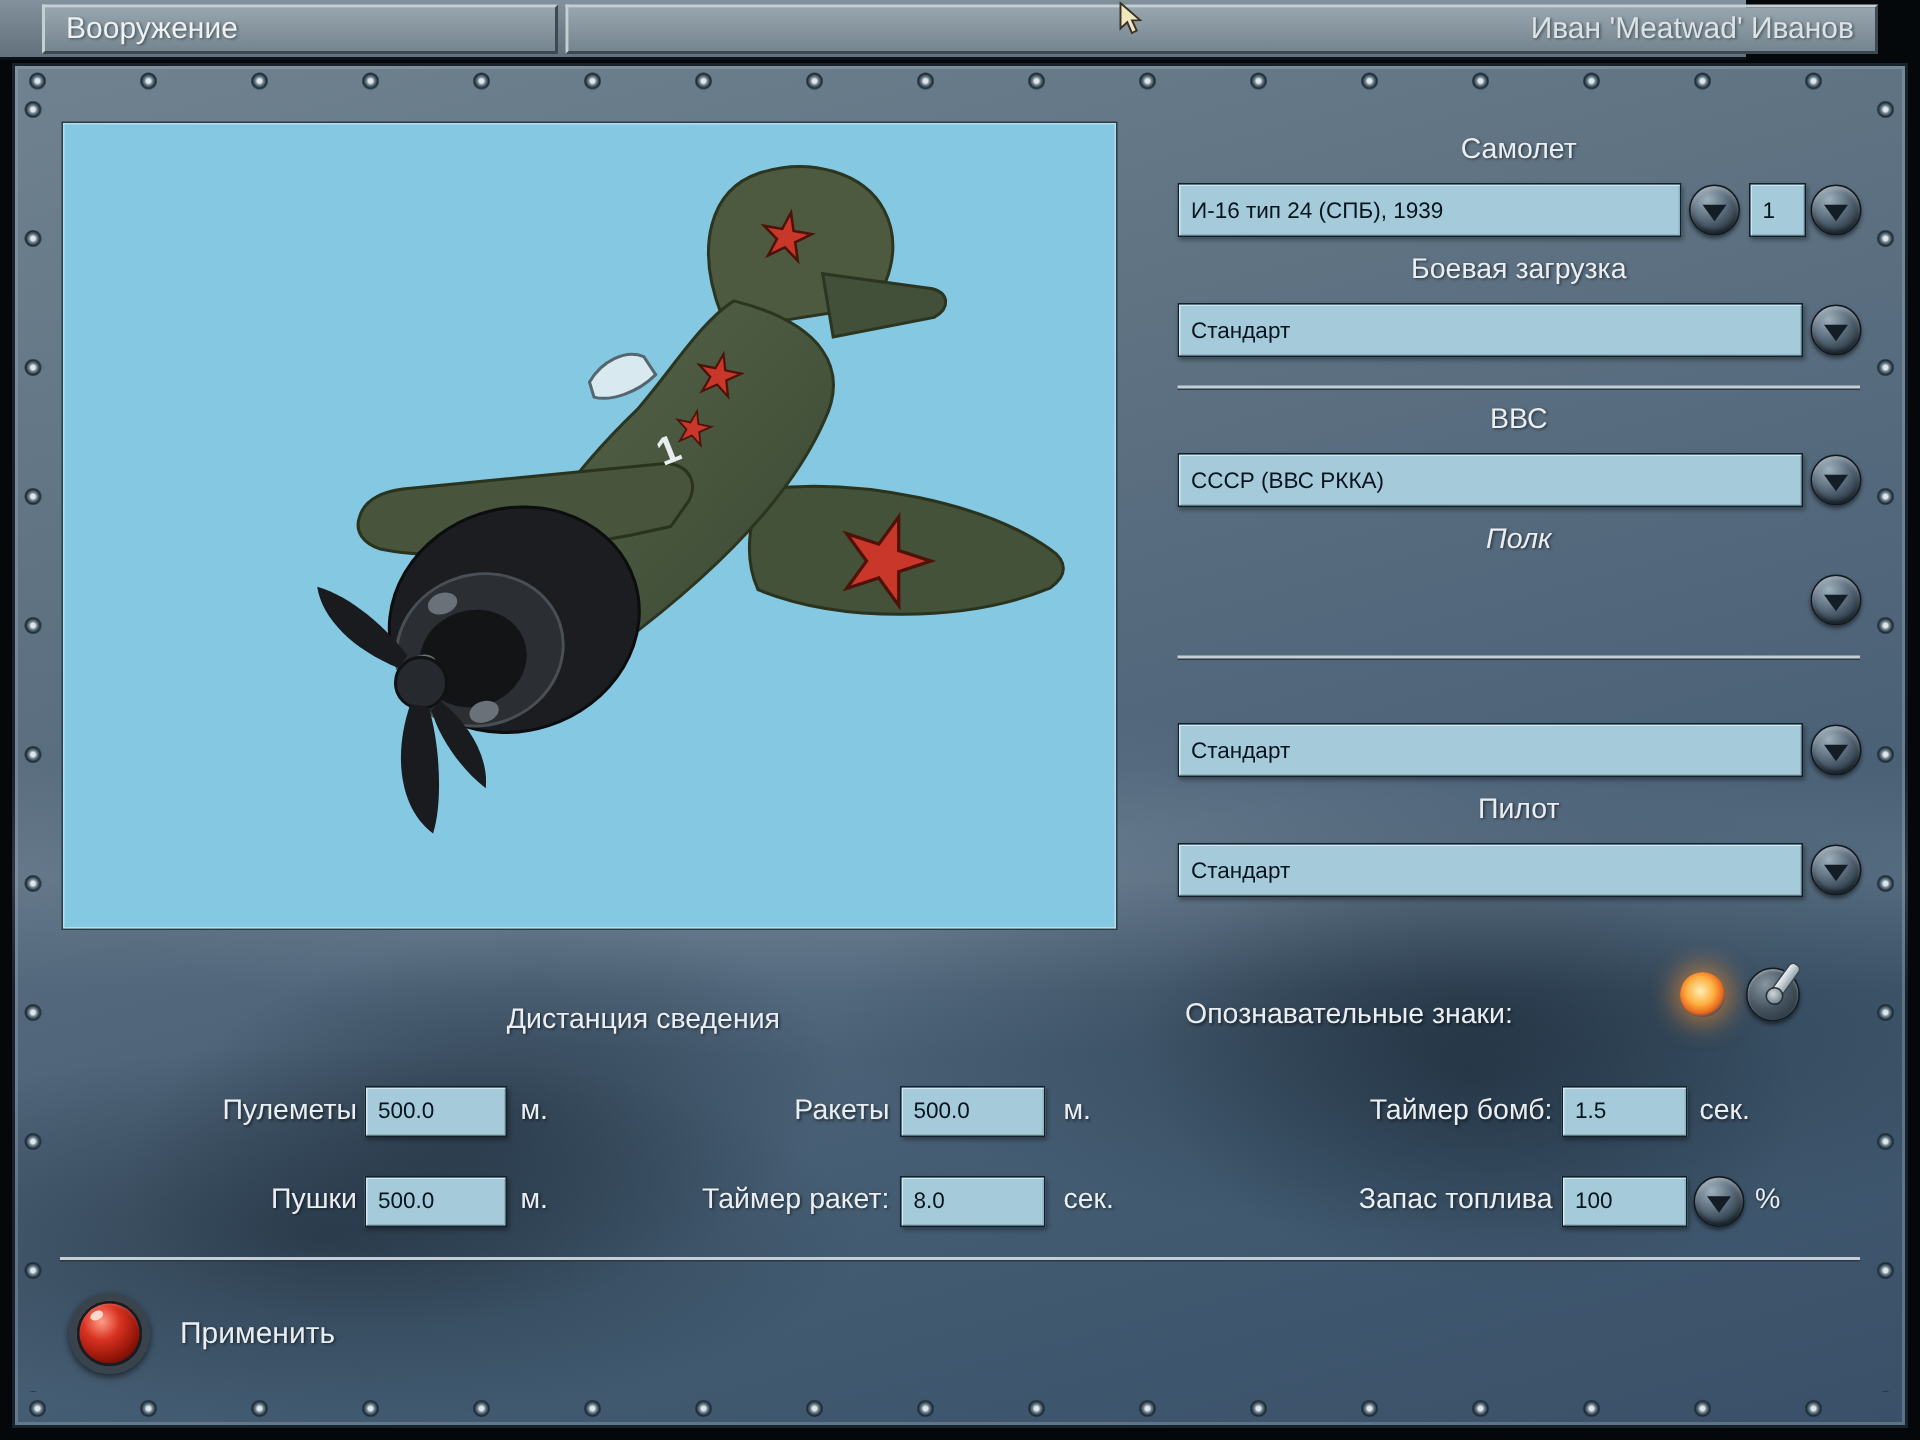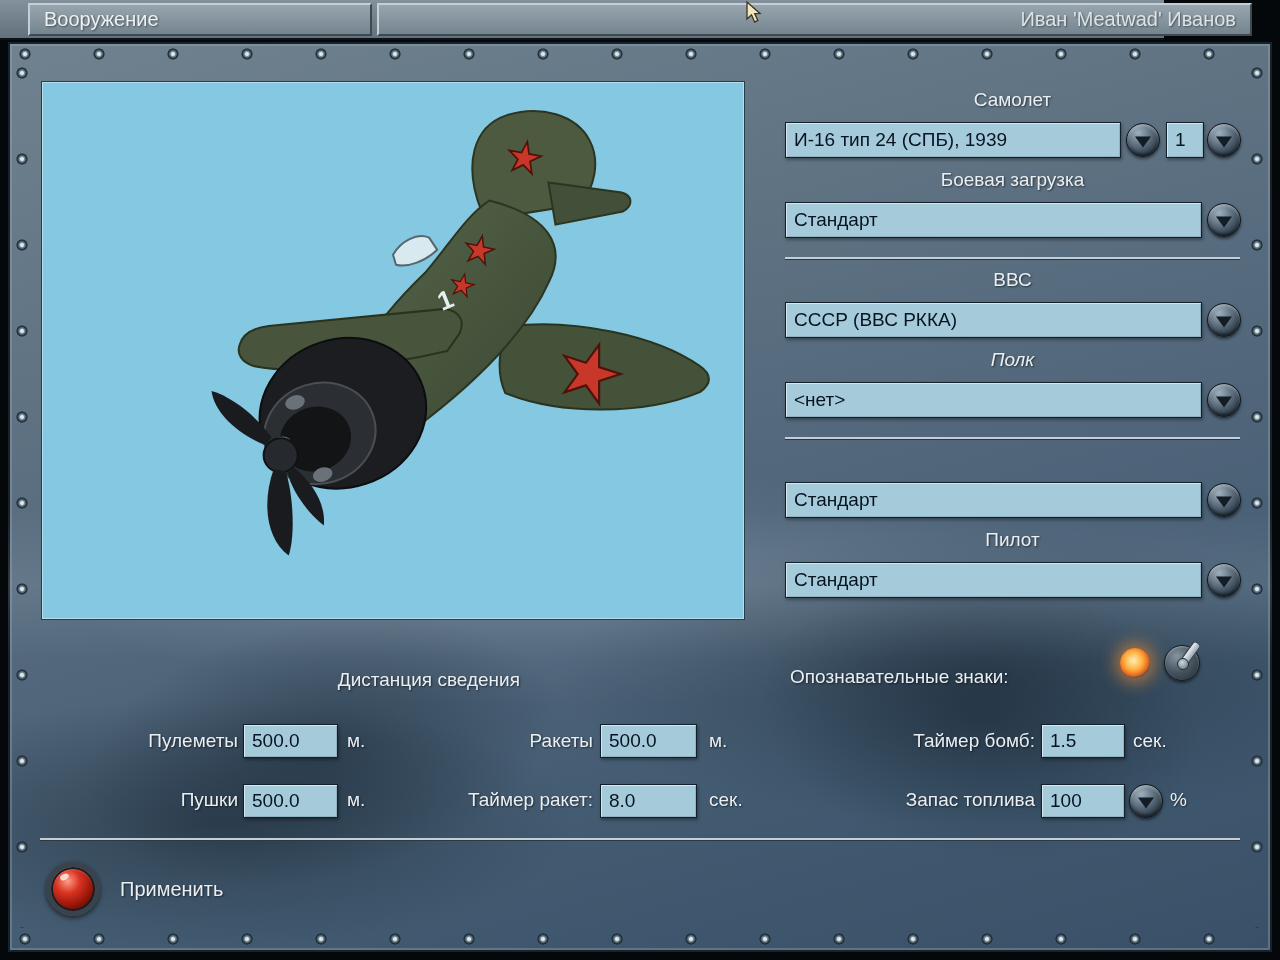--- a/index.html
+++ b/index.html
@@ -64,21 +64,21 @@
   .lbl {
     position:absolute; color:#e9eef2; font-size:19px;
     text-shadow: 1px 1px 2px rgba(0,0,0,.55); white-space: nowrap;
   }
   .r-title { left:785px; width:455px; text-align:center; }
   .ra { text-align: right; }
   .field {
     position:absolute; height:36px;
     background:#a5cbdb; border:1px solid #11202a;
     box-shadow: inset 1px 1px 0 rgba(255,255,255,.55), inset -1px -1px 0 rgba(0,0,0,.12), 1px 2px 3px rgba(0,0,0,.35);
-    color:#081420; font-size:19px; padding:0 8px;
+    color:#081420; font-size:15px; padding:0 8px;
     display:flex; align-items:center; white-space:nowrap; overflow:hidden;
     font-family: inherit;
   }
   input.field { display:block; line-height:34px; outline:none; border-radius:0; }
   .combo { cursor:pointer; }
   .etch { position:absolute; height:2px; background:#c3ced6; box-shadow: 0 1px 0 #2b3944; }
   .arrow-btn {
     position:absolute; width:34px; height:34px; border-radius:50%;
     background: radial-gradient(circle at 35% 28%, #9fb0bc 0%, #5f7080 40%, #2f3e4a 72%, #1b2730 100%);
     border:1px solid #10181f; cursor:pointer;
@@ -217,21 +217,20 @@
 
   <div class="etch" style="left:785px;top:257px;width:455px;"></div>
 
   <div class="lbl r-title" style="top:269px;">ВВС</div>
   <div class="field combo" style="left:785px;top:302px;width:417px;">СССР (ВВС РККА)</div>
   <div class="arrow-btn" style="left:1207px;top:303px;">
       <span class="tri"></span>
     </div>
 
   <div class="lbl r-title" style="top:349px;font-style:italic;">Полк</div>
-  <div class="field combo" style="left:785px;top:382px;width:417px;">&lt;нет&gt;</div>
   <div class="arrow-btn" style="left:1207px;top:383px;">
       <span class="tri"></span>
     </div>
 
   <div class="etch" style="left:785px;top:437px;width:455px;"></div>
 
   <div class="field combo" style="left:785px;top:482px;width:417px;">Стандарт</div>
   <div class="arrow-btn" style="left:1207px;top:483px;">
       <span class="tri"></span>
     </div>

